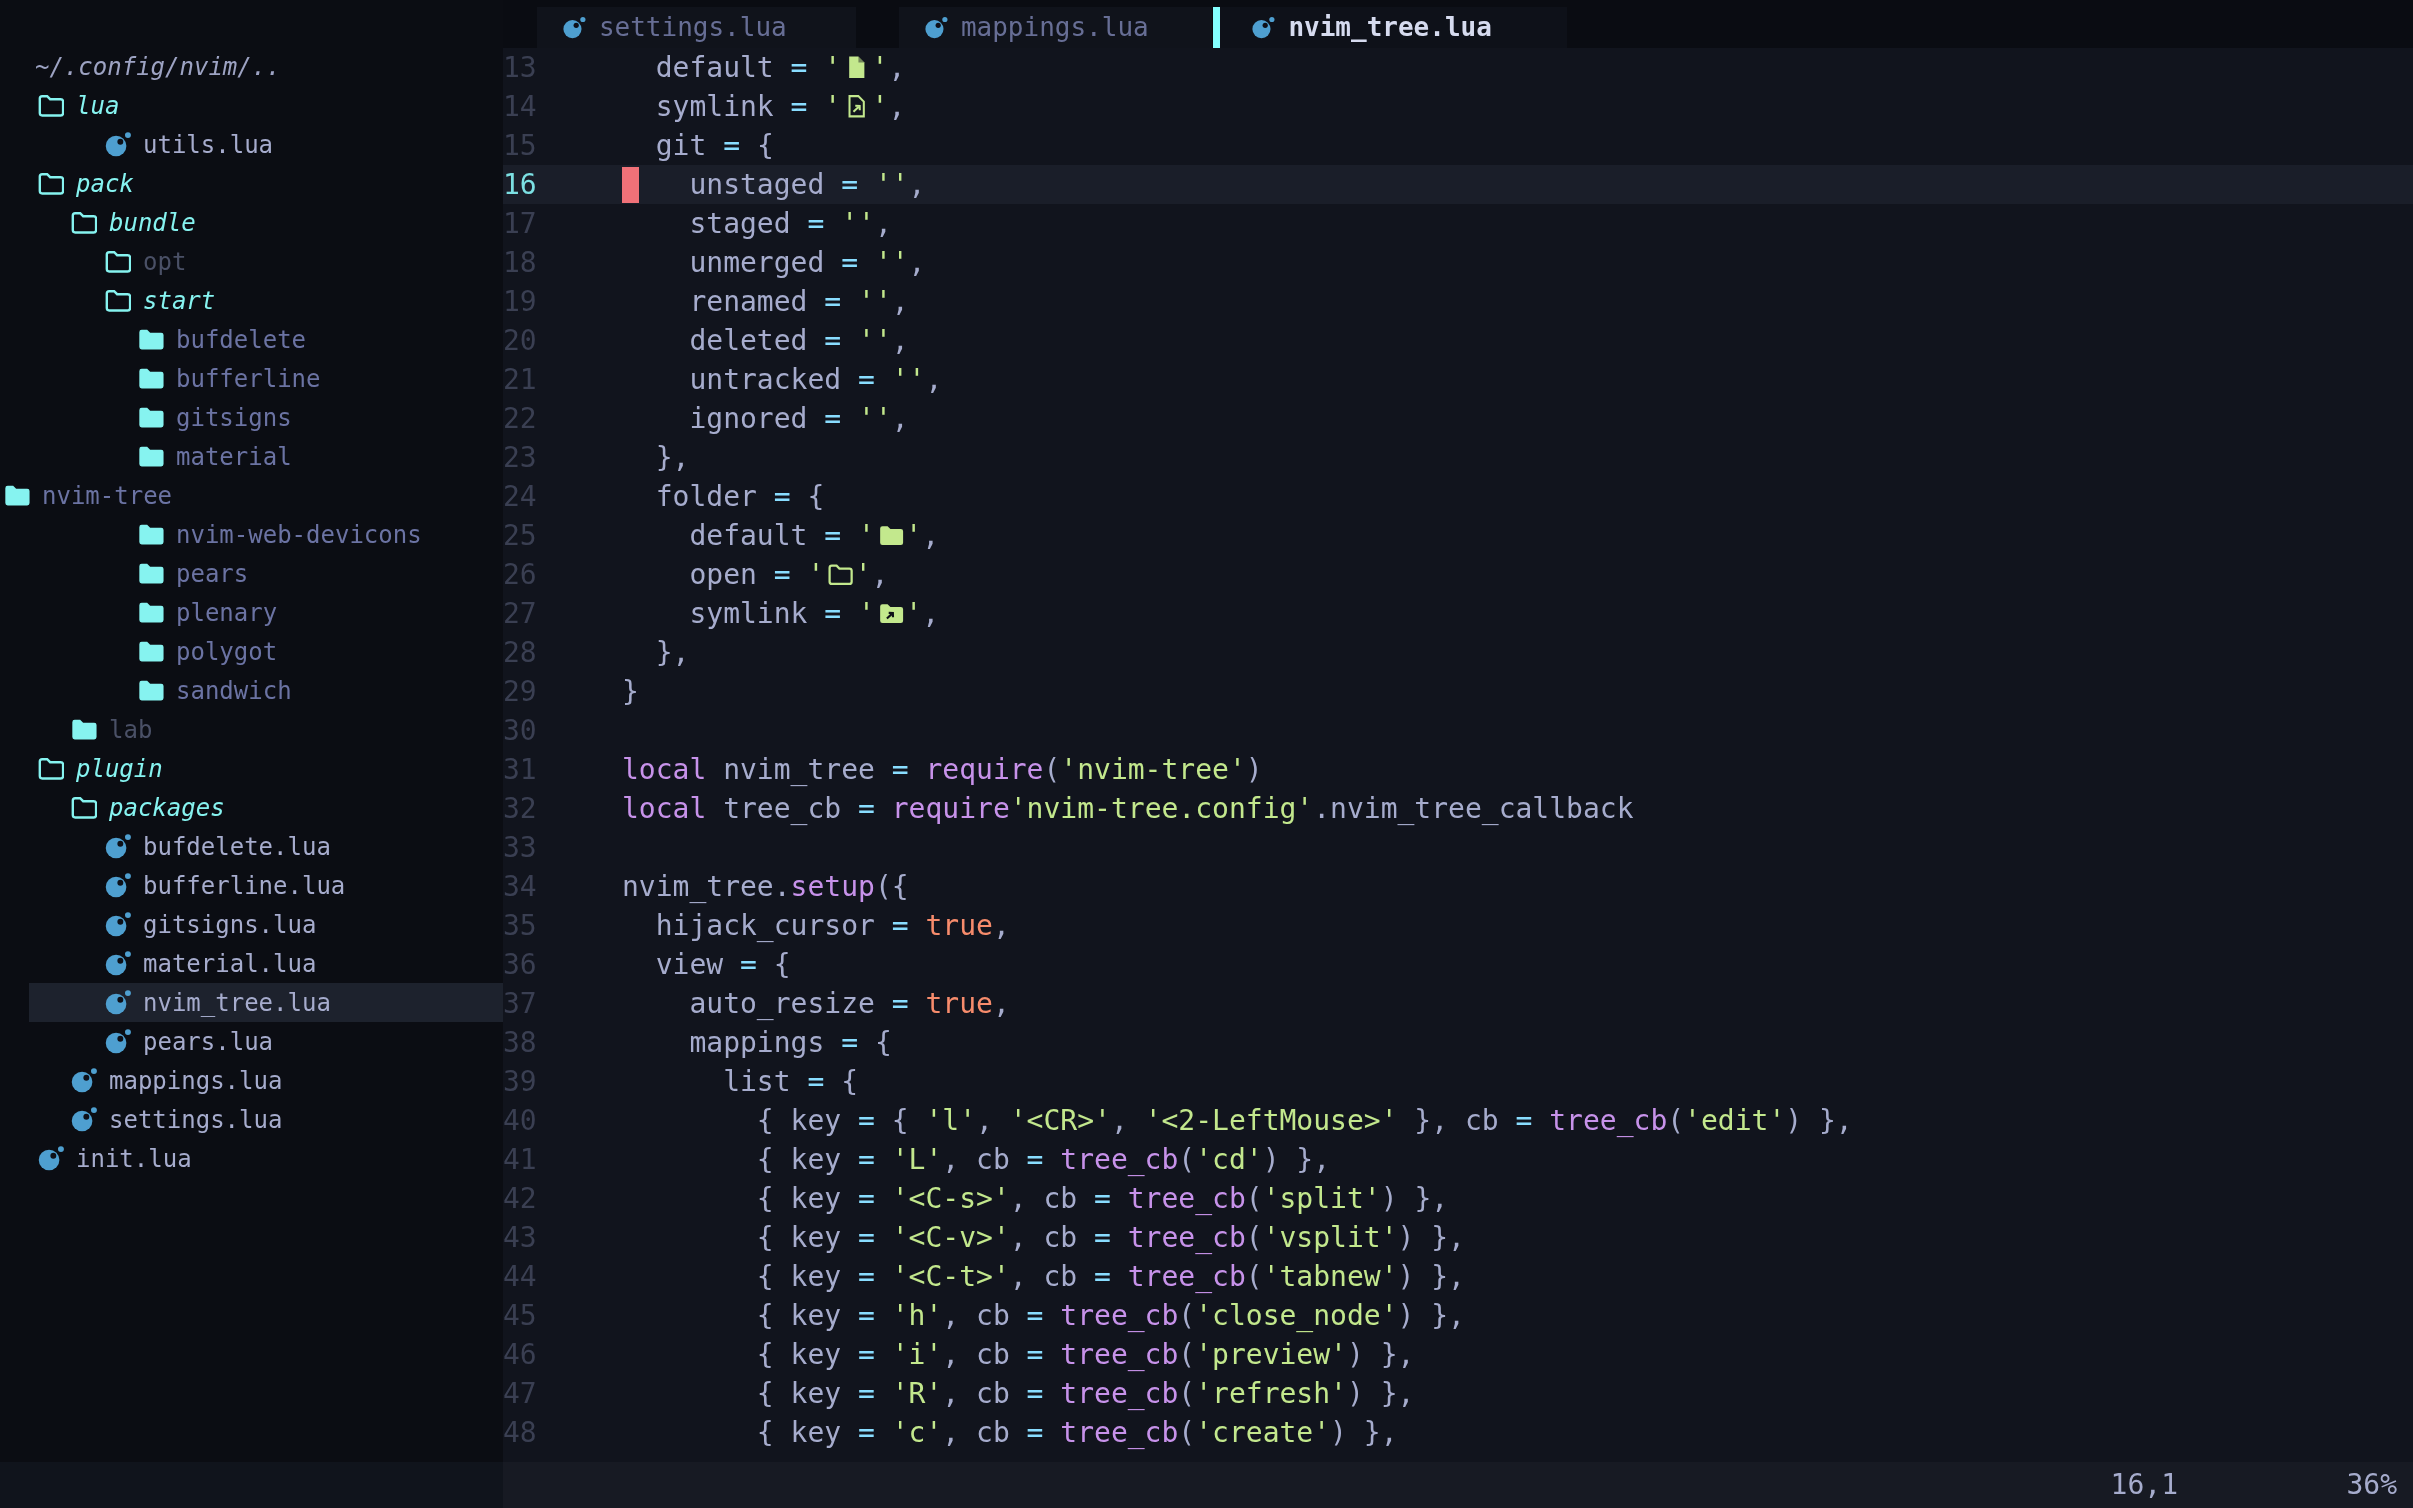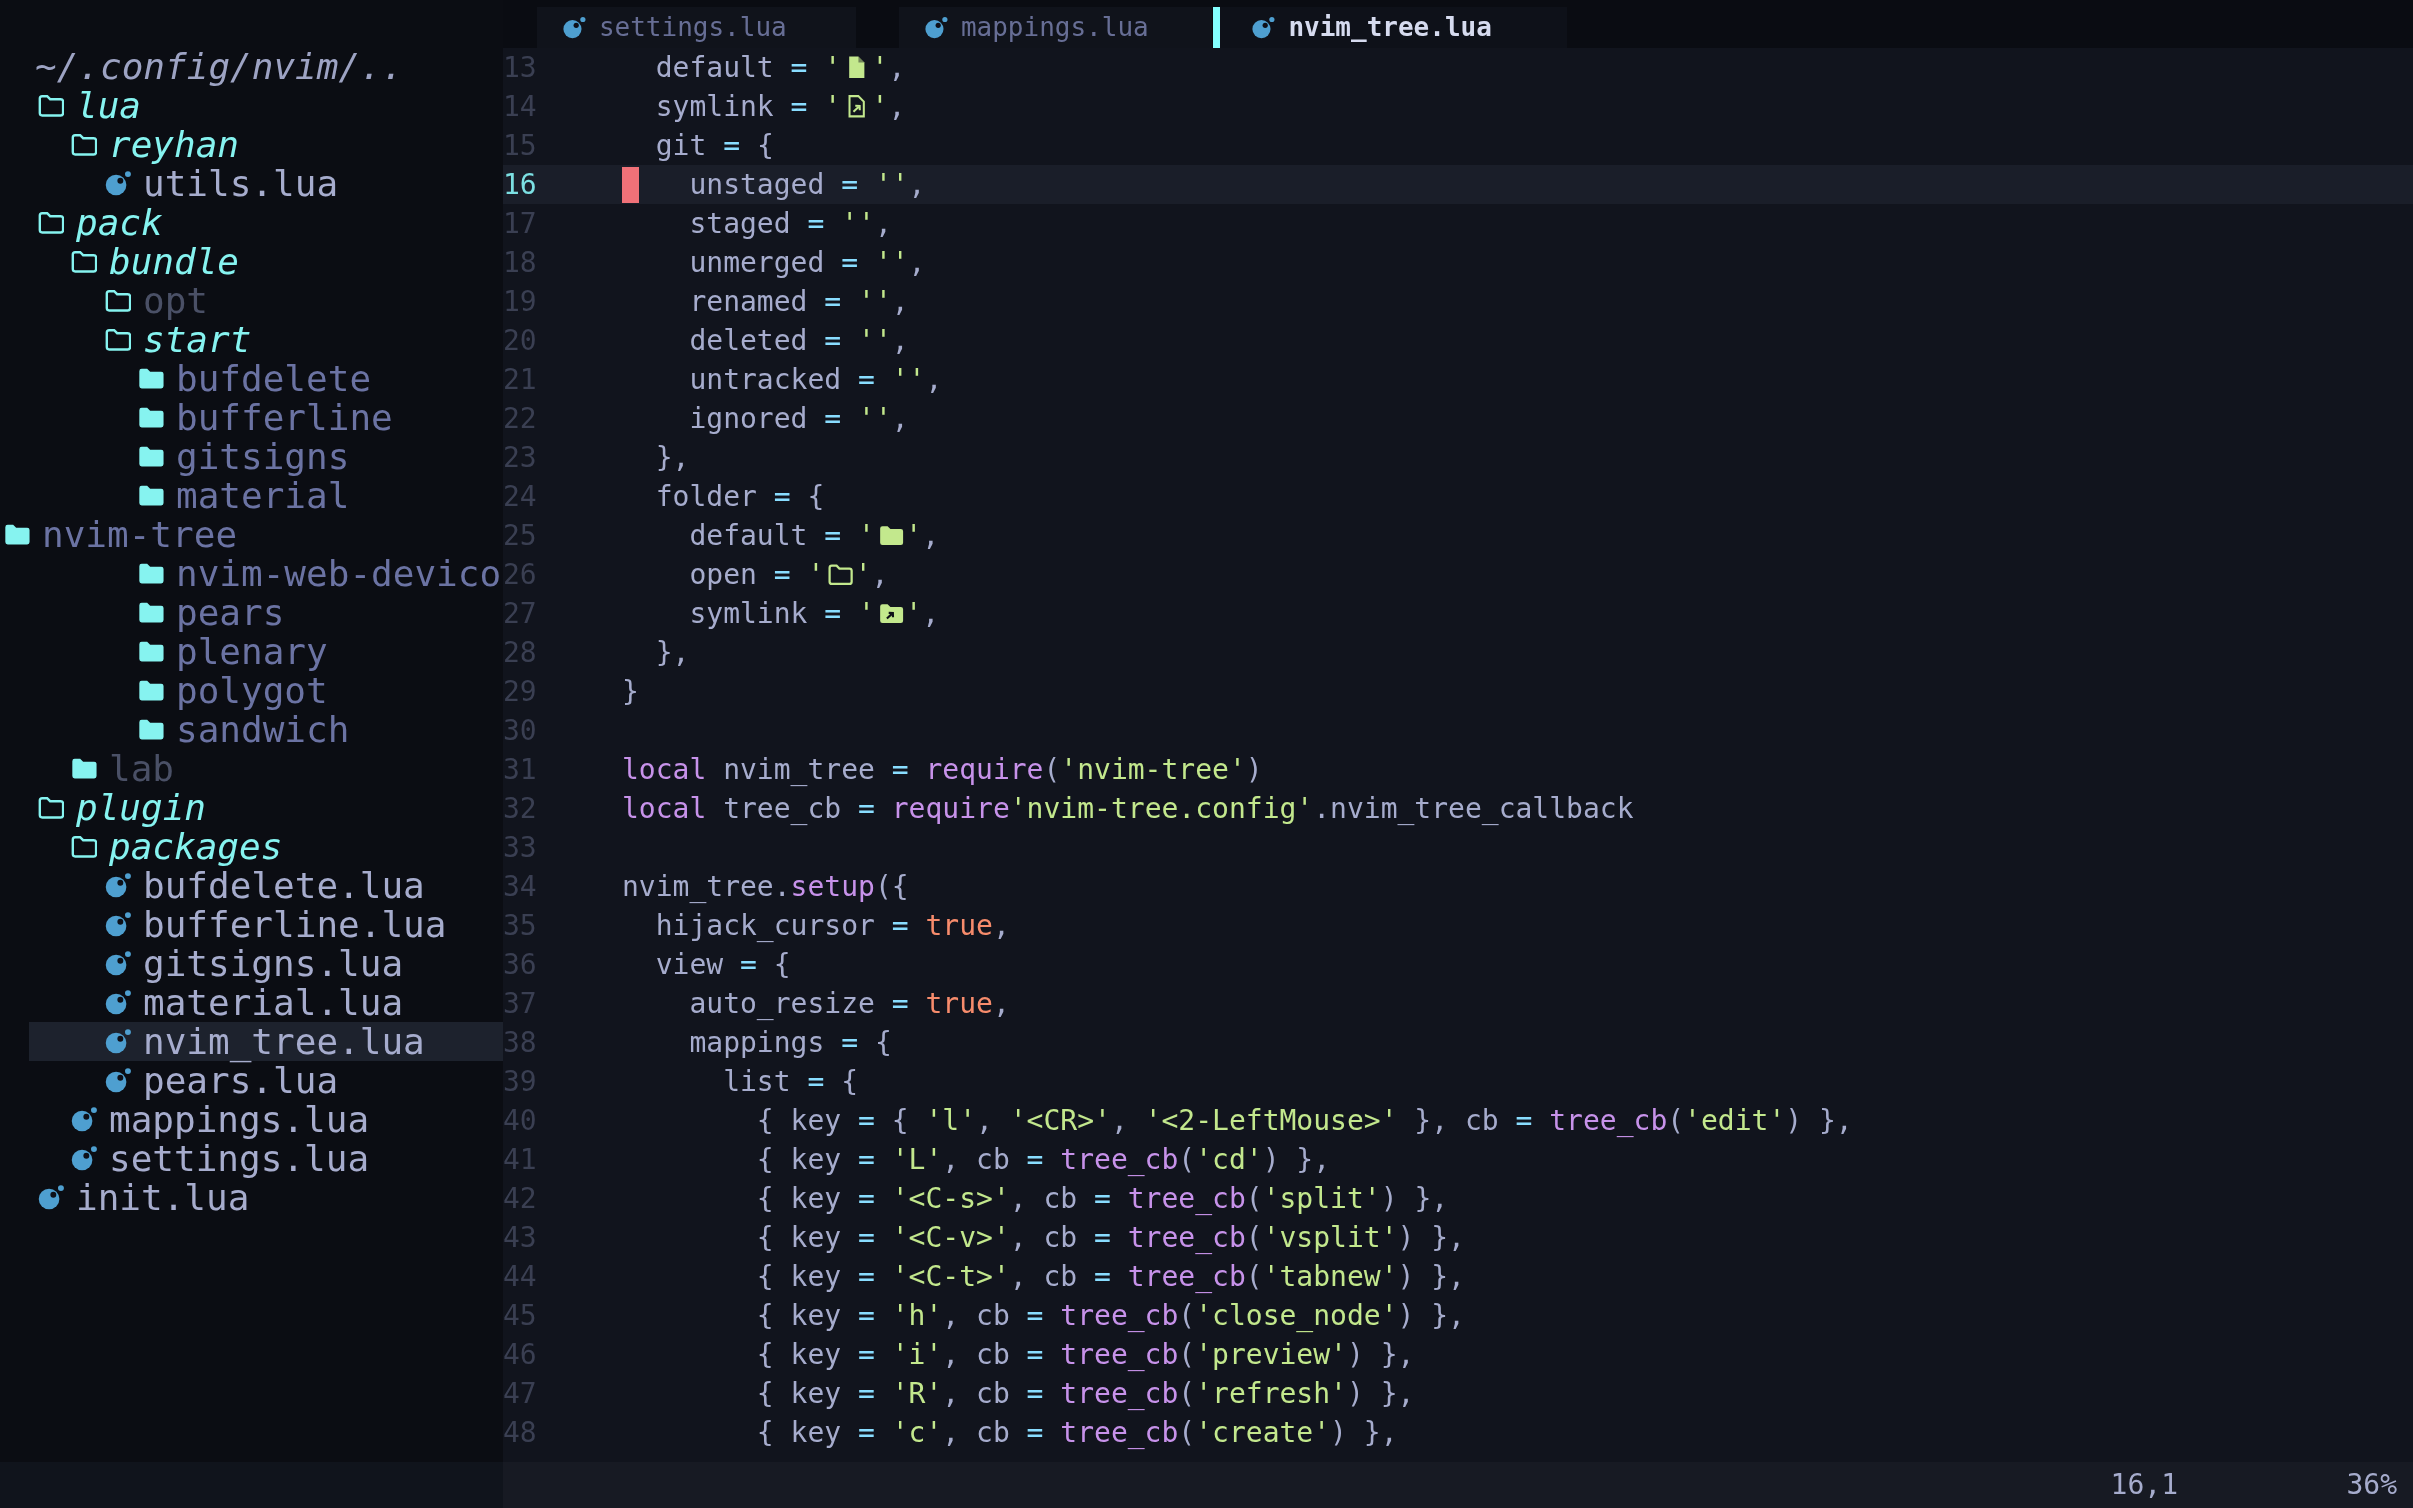--- a/index.html
+++ b/index.html
@@ -3,21 +3,21 @@
 <meta charset="utf-8">
 <style>
   html,body{margin:0;padding:0;background:#11141d;}
   body{width:2413px;height:1508px;overflow:hidden;font-family:"DejaVu Sans Mono",monospace;}
   .screen{position:relative;width:2413px;height:1508px;background:#11141d;}
 
   
   .sidebar{position:absolute;left:0;top:0;width:503px;height:1462px;background:#0b0d13;
            padding-top:47px;box-sizing:border-box;overflow:hidden;}
   .tree-row{position:relative;height:39px;display:flex;align-items:center;
-            font-size:36px;white-space:pre;width:503px;box-sizing:border-box;}
+            font-size:24px;white-space:pre;width:503px;box-sizing:border-box;}
   .tree-row.sel{background:linear-gradient(90deg,rgba(0,0,0,0) 0px,rgba(0,0,0,0) 28.5px,#1d222d 28.5px,#1d222d 100%);}
   .tree-icon{width:32px;height:32px;margin-right:10px;flex:none;display:flex;align-items:center;justify-content:center;}
   .tree-icon svg{width:28.5px;height:28.5px;display:block;}
   .tc-dir{color:#86f3f0;}
   .tr-root .tlabel{color:#9da3c3;font-style:italic;}
   .tr-dir  .tlabel{color:#86f3f0;font-style:italic;}
   .tr-dim  .tlabel{color:#4a5066;}
   .tr-plugin .tlabel{color:#6b73a3;}
   .tr-file .tlabel{color:#a6accd;}
   .ic-lua{color:#4e9fd0;}
@@ -58,23 +58,20 @@
 </style>
 </head>
 <body>
 
 <div class="screen">
   <aside class="sidebar" id="sidebar">
       <div class="tree-row tr-root" style="padding-left: 35px;"><span class="tlabel">~/.config/nvim/..</span></div>
       <div class="tree-row tr-dir" style="padding-left: 34px;"><span class="tree-icon tc-dir"><svg viewBox="0 0 24 24">
             <path d="M3.2 6.4 q0-2 2-2 h4.2 l2.5 2.5 h8.9 q2 0 2 2 v9.7 q0 2-2 2 h-15.6 q-2 0-2-2 z" fill="none" stroke="currentColor" stroke-width="2"></path>
           </svg></span><span class="tlabel">lua</span></div>
-      <div class="tree-row tr-dir" style="padding-left: 67px;"><span class="tree-icon tc-dir"><svg viewBox="0 0 24 24">
-            <path d="M3.2 6.4 q0-2 2-2 h4.2 l2.5 2.5 h8.9 q2 0 2 2 v9.7 q0 2-2 2 h-15.6 q-2 0-2-2 z" fill="none" stroke="currentColor" stroke-width="2"></path>
-          </svg></span><span class="tlabel">reyhan</span></div>
       <div class="tree-row tr-file" style="padding-left: 101px;"><span class="tree-icon ic-lua"><svg viewBox="0 0 24 24">
             <circle cx="11" cy="13.5" r="8.7" fill="currentColor"></circle>
             <circle cx="14.6" cy="9.9" r="2.5" fill="#0e1018"></circle>
             <circle cx="21" cy="4.3" r="2.5" fill="currentColor"></circle>
           </svg></span><span class="tlabel">utils.lua</span></div>
       <div class="tree-row tr-dir" style="padding-left: 34px;"><span class="tree-icon tc-dir"><svg viewBox="0 0 24 24">
             <path d="M3.2 6.4 q0-2 2-2 h4.2 l2.5 2.5 h8.9 q2 0 2 2 v9.7 q0 2-2 2 h-15.6 q-2 0-2-2 z" fill="none" stroke="currentColor" stroke-width="2"></path>
           </svg></span><span class="tlabel">pack</span></div>
       <div class="tree-row tr-dir" style="padding-left: 67px;"><span class="tree-icon tc-dir"><svg viewBox="0 0 24 24">
             <path d="M3.2 6.4 q0-2 2-2 h4.2 l2.5 2.5 h8.9 q2 0 2 2 v9.7 q0 2-2 2 h-15.6 q-2 0-2-2 z" fill="none" stroke="currentColor" stroke-width="2"></path>

